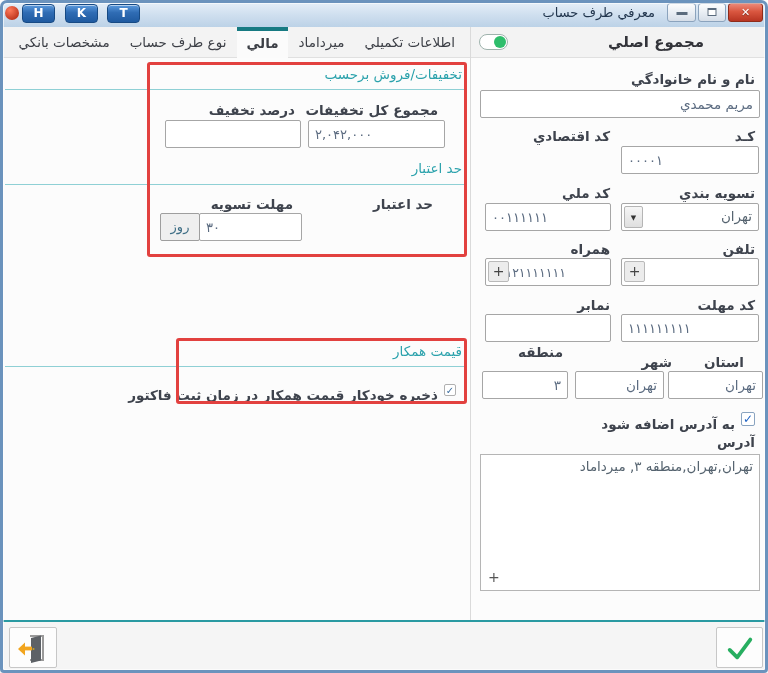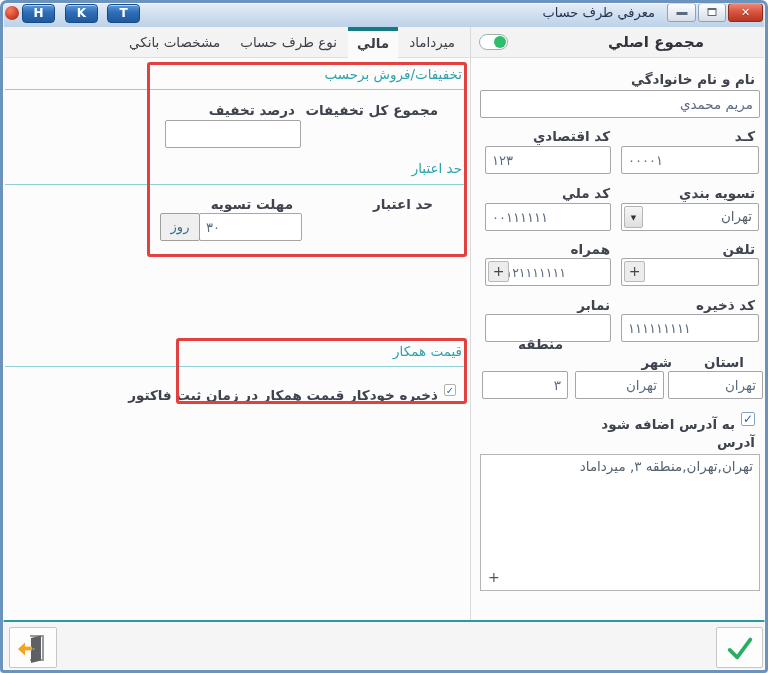--- a/index.html
+++ b/index.html
@@ -90,31 +90,35 @@
     <div class="wbtn close" style="right:5px;width:35px"><span>✕</span></div>
   </div>
 
   <div class="tabsbar"></div>
   <div class="panel-title">مجموع اصلي</div>
   <div class="toggle">
       <span class="knob"></span>
     </div>
   <div class="vsep"></div>
   <div class="tabs">
+    <div class="tab">اطلاعات تكميلي</div>
     <div class="tab">ميرداماد</div>
     <div class="tab active">مالي</div>
     <div class="tab">نوع طرف حساب</div>
     <div class="tab">مشخصات بانكي</div>
   </div>
 
   <div class="sec" style="right:306px;top:66px">تخفيفات/فروش برحسب</div>
   <div class="hr-teal" style="left:5px;top:89px;width:459px"></div>
 
   <div class="lbl" style="right:330px;top:102px">مجموع كل تخفيفات</div>
   <div class="lbl" style="right:473px;top:102px">درصد تخفيف</div>
+  <div class="fld num" style="left:308px;top:120px;width:137px">
+    <input value="۲,۰۴۲,۰۰۰" style="">
+  </div>
   <div class="fld num" style="left:165px;top:120px;width:136px">
     <input value="" style="">
   </div>
 
   <div class="sec" style="right:306px;top:160px">حد اعتبار</div>
   <div class="hr-teal" style="left:5px;top:184px;width:459px"></div>
 
   <div class="lbl" style="right:335px;top:196px">حد اعتبار</div>
   <div class="lbl" style="right:475px;top:196px">مهلت تسويه</div>
   <div class="fld num" style="left:199px;top:213px;width:103px">
@@ -135,23 +139,20 @@
 
   <div class="lbl" style="right:13px;top:71px">نام و نام خانوادگي</div>
   <div class="fld" style="right:8px;top:90px;width:280px">
     <input style="text-align: right;" value="مريم محمدي">
   </div>
 
   <div class="lbl" style="right:13px;top:128px">كـد</div>
   <div class="lbl" style="right:158px;top:128px">كد اقتصادي</div>
   <div class="fld num" style="right:9px;top:146px;width:138px">
     <input value="۰۰۰۰۱" style="">
-  </div>
-  <div class="fld num" style="right:157px;top:146px;width:126px">
-    <input value="۱۲۳" style="">
   </div>
 
   <div class="lbl" style="right:13px;top:185px">تسويه بندي</div>
   <div class="lbl" style="right:158px;top:185px">كد ملي</div>
   <div class="combo" style="right:9px;top:203px;width:138px">
     <span class="val">تهران</span>
     <span class="arrow">▼</span>
   </div>
   <div class="fld num" style="right:157px;top:203px;width:126px">
     <input value="۰۰۱۱۱۱۱۱" style="">
@@ -161,32 +162,32 @@
   <div class="lbl" style="right:158px;top:241px">همراه</div>
   <div class="fld num" style="right:9px;top:258px;width:138px">
     <input style="padding-left: 28px;" value="">
     <span class="plusbtn">+</span>
   </div>
   <div class="fld num" style="right:157px;top:258px;width:126px">
     <input style="letter-spacing: 0.5px; font-size: 12.5px;" value="۰۹۱۲۱۱۱۱۱۱۱">
     <span class="plusbtn">+</span>
   </div>
 
-  <div class="lbl" style="right:13px;top:297px">كد ذخيره</div>
+  <div class="lbl" style="right:13px;top:297px">كد مهلت</div>
   <div class="lbl" style="right:158px;top:297px">نمابر</div>
   <div class="fld num" style="right:9px;top:314px;width:138px">
     <input value="۱۱۱۱۱۱۱۱۱" style="">
   </div>
   <div class="fld num" style="right:157px;top:314px;width:126px">
     <input value="" style="">
   </div>
 
   <div class="lbl" style="right:24px;top:354px">استان</div>
   <div class="lbl" style="right:96px;top:354px">شهر</div>
-  <div class="lbl" style="right:205px;top:336px">منطقه</div>
+  <div class="lbl" style="right:205px;top:344px">منطقه</div>
   <div class="fld" style="right:5px;top:371px;width:95px">
     <input style="text-align: right;" value="تهران">
   </div>
   <div class="fld" style="right:104px;top:371px;width:89px">
     <input style="text-align: right;" value="تهران">
   </div>
   <div class="fld" style="right:200px;top:371px;width:86px">
     <input style="text-align: right;" value="۳">
   </div>
 

